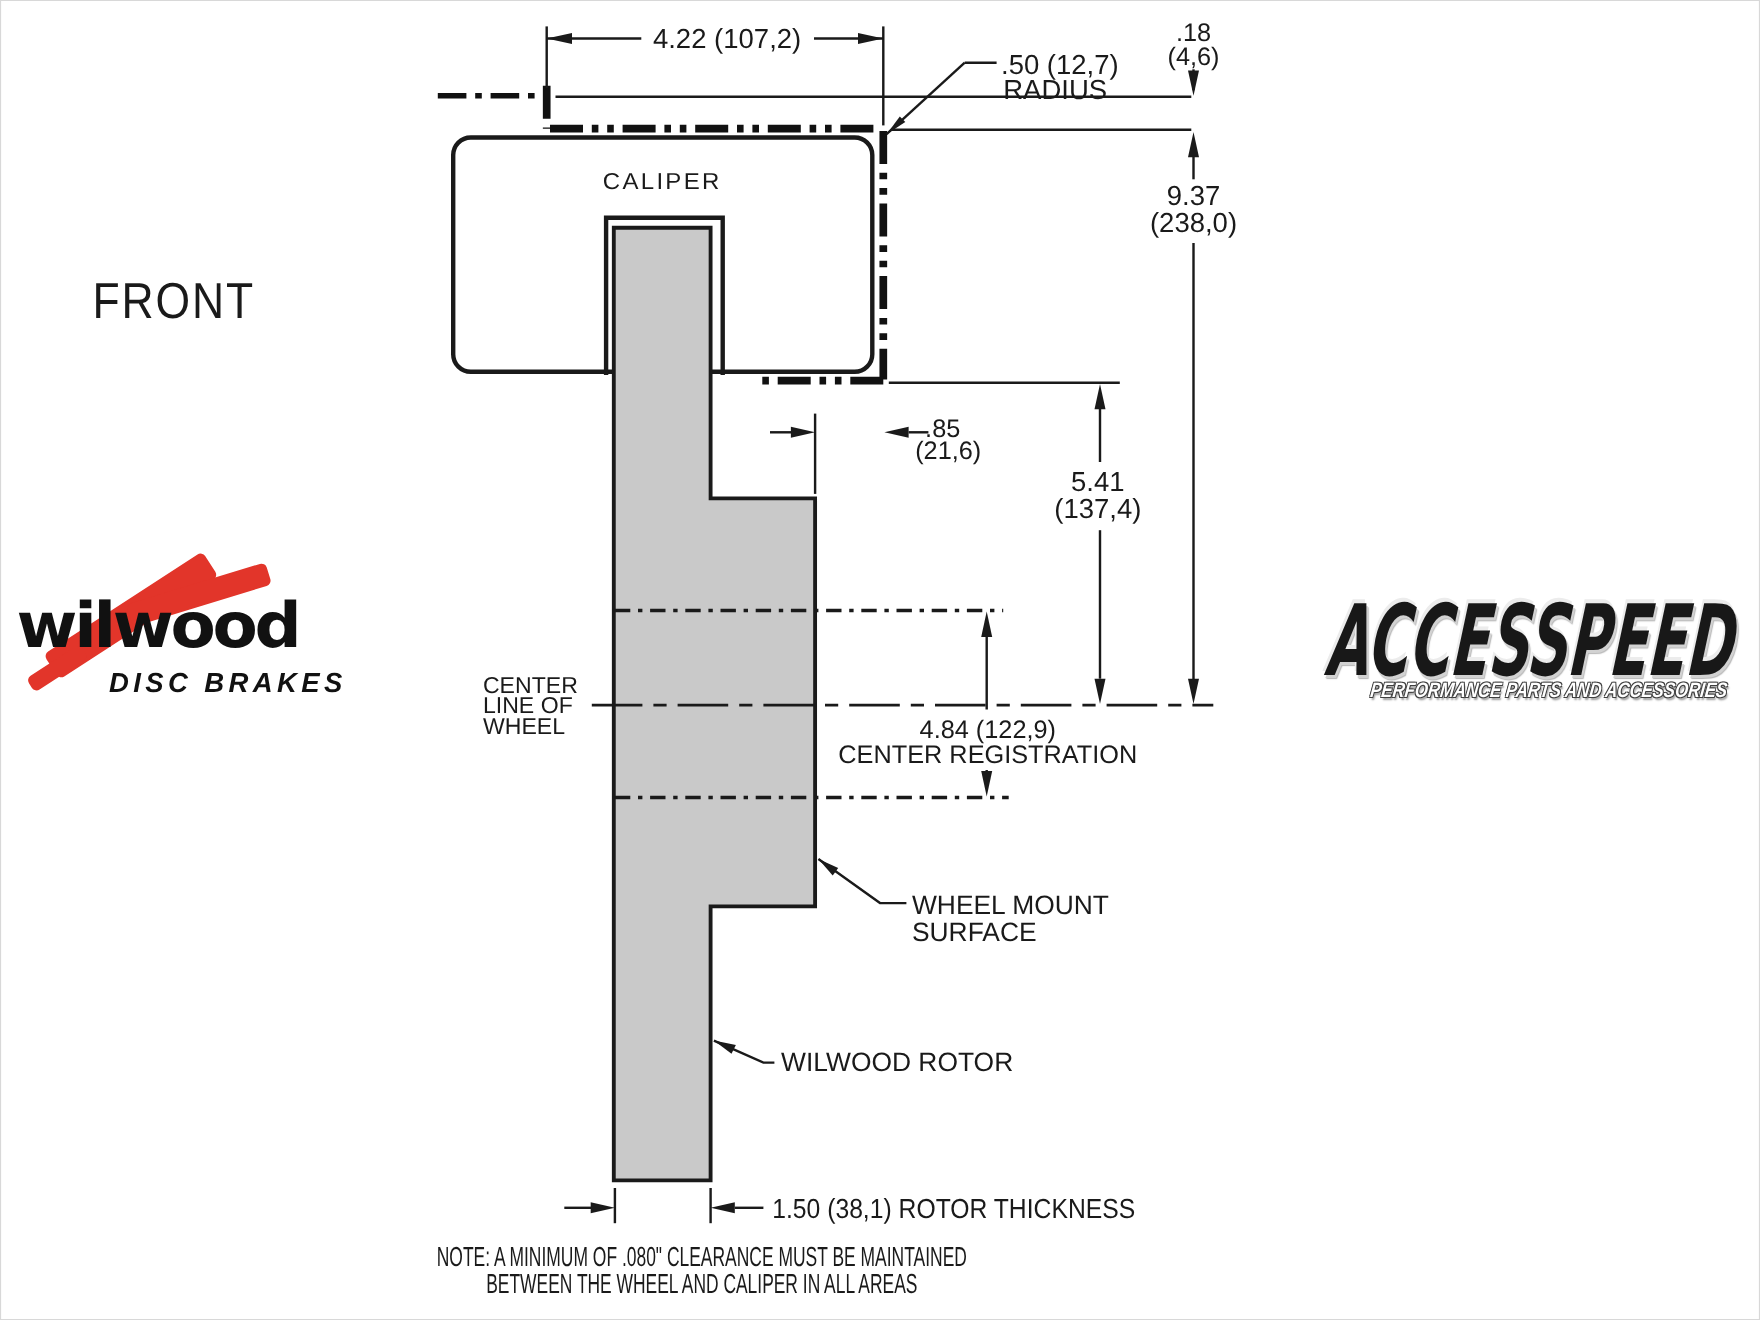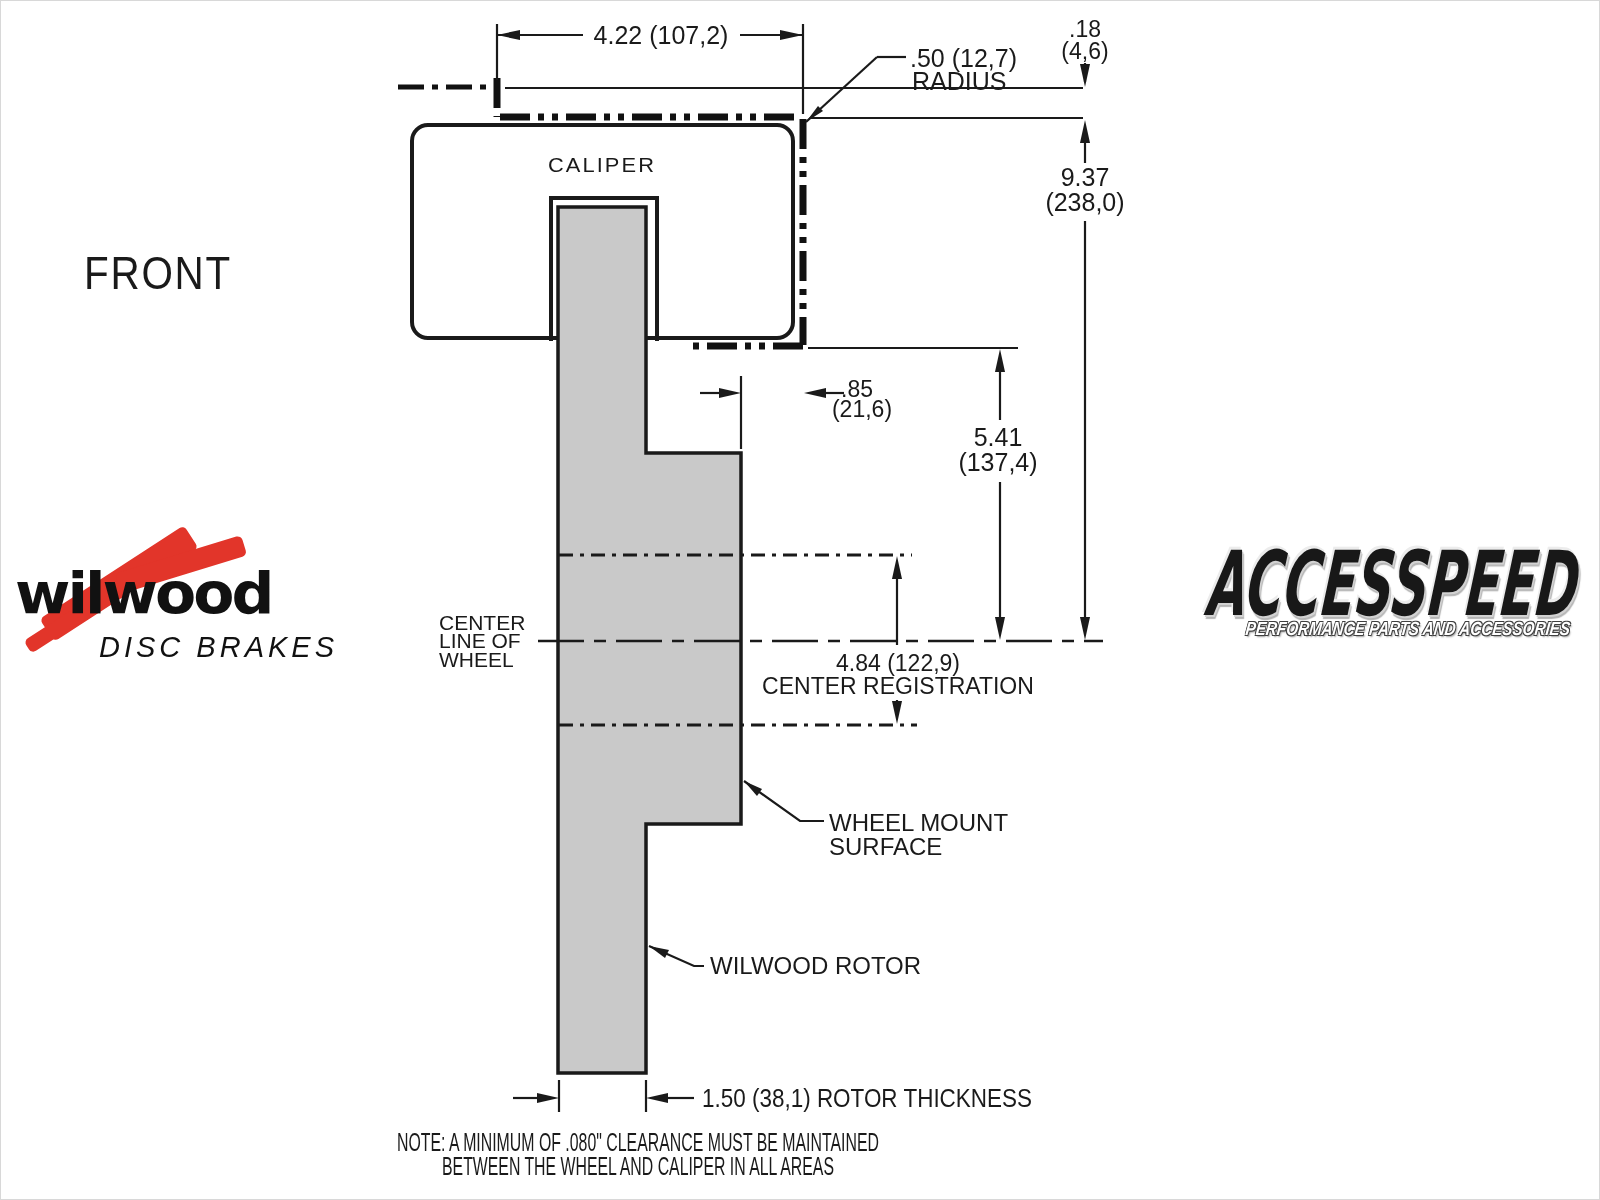--- a/index.html
+++ b/index.html
@@ -18,29 +18,29 @@
   .s-main{stroke:#1a1a1a;stroke-width:4;fill:none;}
   .s-rotor{stroke:#1a1a1a;stroke-width:3.5;}
   .s-thin{stroke:#1a1a1a;stroke-width:2.2;fill:none;}
   .s-phantom{stroke:#111;stroke-width:7;fill:none;stroke-dasharray:30 8 6 8 6 8;}
   .s-dashdot{stroke:#111;stroke-width:5;fill:none;stroke-dasharray:26 8 6 8;}
   .s-cline{stroke:#1a1a1a;stroke-width:2.5;fill:none;stroke-dasharray:46 10 12 10;}
   .s-hdash{stroke:#1a1a1a;stroke-width:3.2;fill:none;stroke-dasharray:14 7 4 7;}
   .ah{fill:#1a1a1a;stroke:none;}
 
   
-  .wilwood{position:absolute;left:15px;top:528px;width:305px;height:140px;}
+  .wilwood{position:absolute;left:15px;top:504px;width:305px;height:140px;}
   .w-red{position:absolute;border-radius:5px;z-index:1;}
   .w-red1{left:18px;top:42px;width:172px;height:27px;transform:rotate(-33deg);}
   .w-red2{left:100px;top:26px;width:132px;height:21px;transform:rotate(-17deg);}
   .w-red3{left:8px;top:96px;width:58px;height:15px;transform:rotate(-33deg);}
   .w-script{position:absolute;left:0;top:32px;z-index:2;font-size:60px;font-weight:700;
             letter-spacing:-3px;color:#111;white-space:nowrap;
             font-family:"DejaVu Sans",sans-serif;transform:scaleY(.95);transform-origin:left top;}
-  .w-sub{position:absolute;left:84px;top:103px;z-index:2;font-size:29px;font-weight:400;
+  .w-sub{position:absolute;left:84px;top:103px;z-index:2;font-size:25px;font-weight:700;
          font-style:italic;letter-spacing:4px;color:#111;white-space:nowrap;}
 
   
   .acc{position:absolute;left:1205px;top:530px;width:400px;height:130px;}
   .acc-title{position:absolute;left:10px;top:2px;font-size:64px;font-weight:700;
              font-style:italic;color:#181818;white-space:nowrap;
              font-family:"DejaVu Sans",sans-serif;
              transform:scale(0.8,1.4) skewX(-10deg);transform-origin:left top;
              text-shadow:-2px -2px 0 #ececec,2px 2px 0 #d2d2d2,3px 3px 1px #b5b5b5;}
   .acc-sub{position:absolute;left:42px;top:88px;font-size:19px;font-weight:700;

